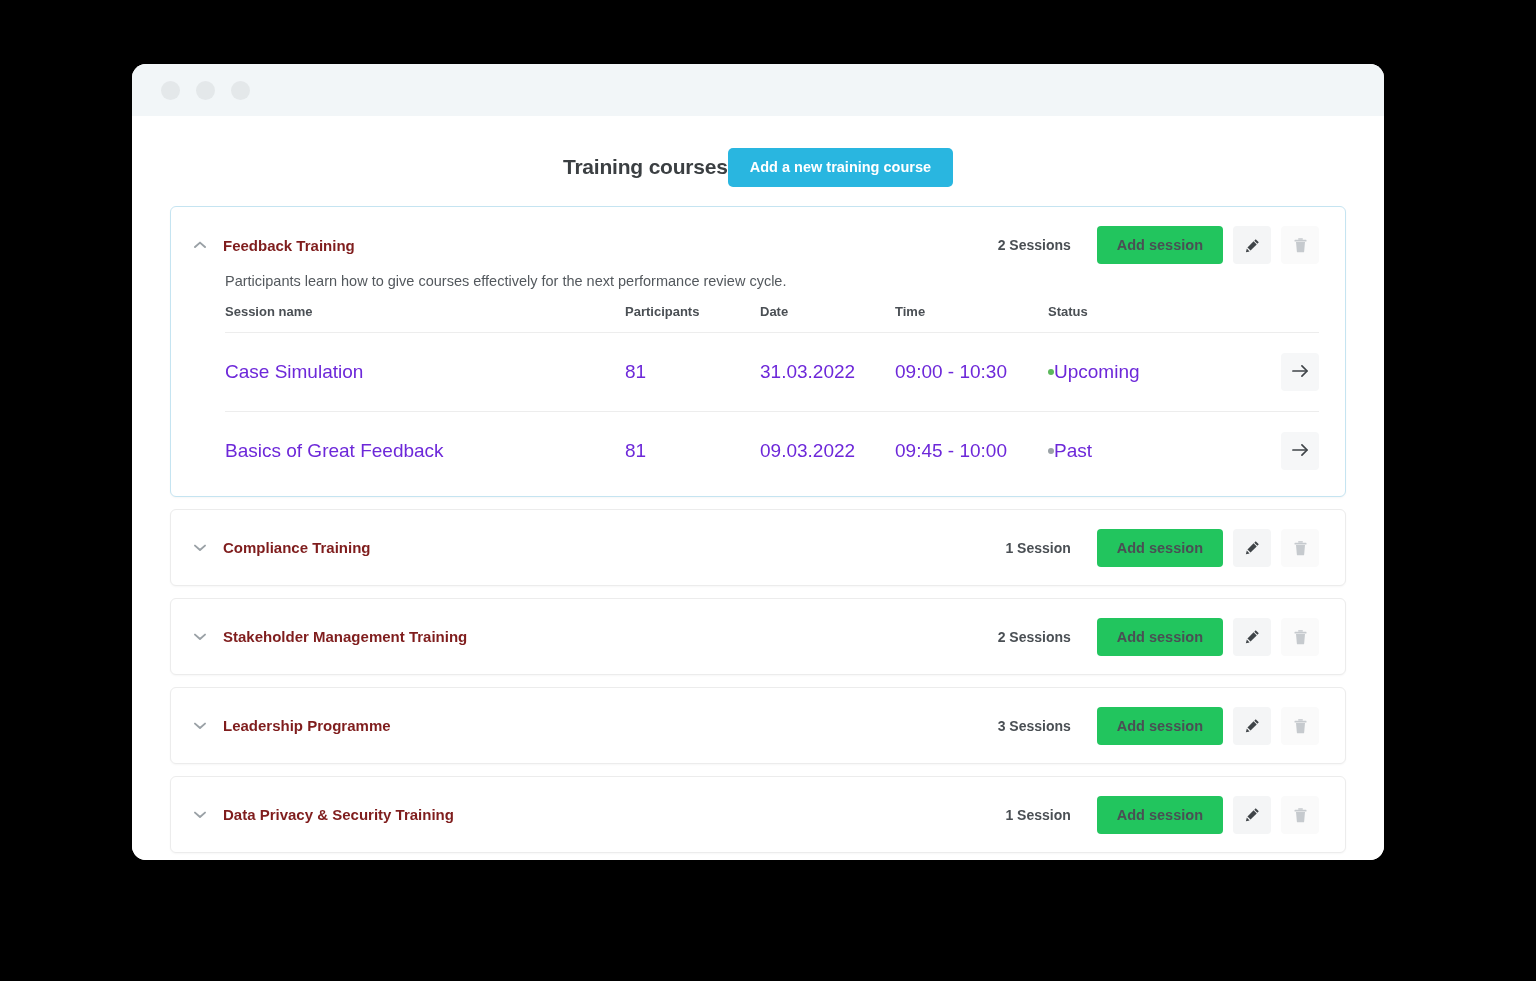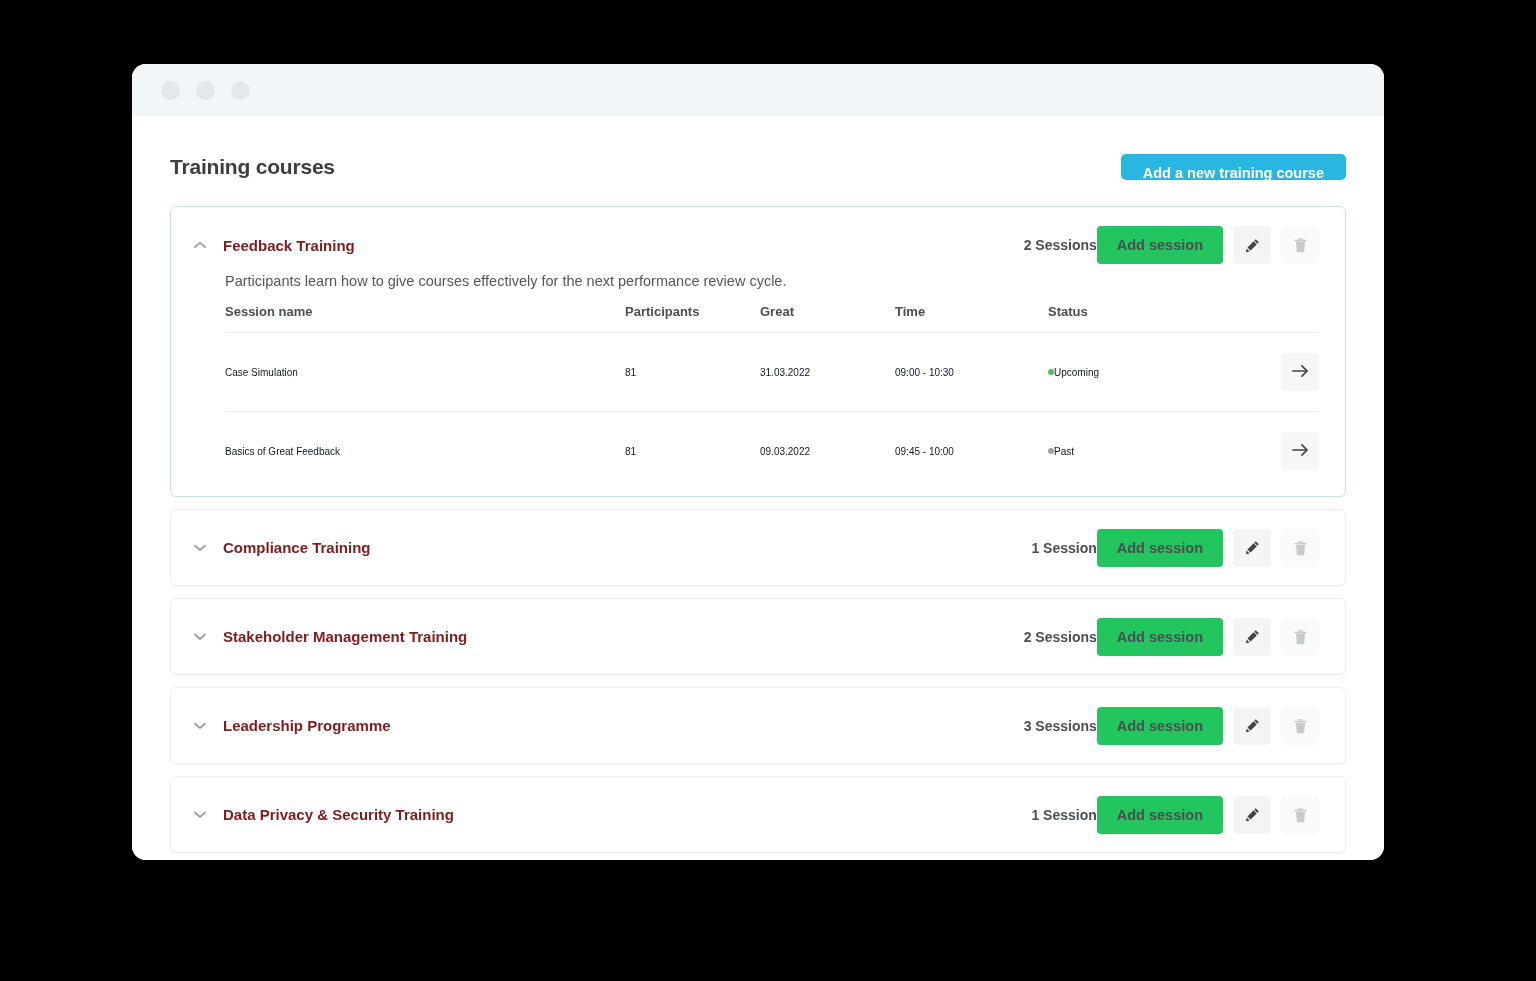--- a/index.html
+++ b/index.html
@@ -51,39 +51,39 @@
   .content {
     padding: 0 38px;
     background: #ffffff;
     height: 744px;
   }
 
   
   .page-header {
     display: flex;
     align-items: center;
-    justify-content: space-between;
+    justify-content: center;
     height: 90px;
     padding-top: 12px;
   }
   .page-title {
     font-size: 21px;
     font-weight: bold;
     color: #3b3f42;
     letter-spacing: -0.2px;
   }
   .primary-btn {
     background: #29b6e0;
     color: #ffffff;
     font-size: 14.5px;
     font-weight: bold;
     border: none;
     border-radius: 5px;
     padding: 0 22px;
-    height: 26px;
+    height: 39px;
     line-height: 39px;
     cursor: pointer;
     font-family: "Liberation Sans", sans-serif;
     white-space: nowrap;
   }
 
   
   .course-list { display: block; }
 
   .card {
@@ -123,20 +123,21 @@
     color: #7f1d1d;
     margin-left: 12px;
     flex: 1 1 auto;
     white-space: nowrap;
   }
 
   .session-count {
     font-size: 14px;
     font-weight: bold;
     color: #4a4f54;
+    margin-right: 26px;
     white-space: nowrap;
   }
 
   .ghost-btn {
     background: #22c55e;
     border: none;
     border-radius: 4px;
     height: 38px;
     padding: 0 20px;
     font-size: 14.5px;
@@ -181,22 +182,22 @@
   table.sessions th {
     text-align: left;
     font-size: 13px;
     font-weight: bold;
     color: #4a4f54;
     padding: 0 0 13px 0;
     border-bottom: 1px solid #ededed;
     margin-top: 38px;
   }
   table.sessions td {
-    font-size: 10px;
-    color: #0f172a;
+    font-size: 19px;
+    color: #6d28d9;
     padding: 20px 0;
     border-bottom: 1px solid #ededed;
     vertical-align: middle;
   }
   table.sessions tr.session-row:last-child td { border-bottom: none; }
 
   .col-name   { width: 400px; }
   .col-part   { width: 135px; }
   .col-date   { width: 135px; }
   .col-time   { width: 153px; }
@@ -272,21 +273,21 @@
                 </span>
               </button>
             </div>
             <div class="card-body">
               <div class="course-desc">Participants learn how to give courses effectively for the next performance review cycle.</div>
               <table class="sessions">
                 <thead>
                   <tr>
                     <th class="col-name">Session name</th>
                     <th class="col-part">Participants</th>
-                    <th class="col-date">Great</th>
+                    <th class="col-date">Date</th>
                     <th class="col-time">Time</th>
                     <th class="col-status">Status</th>
                     <th class="col-go"></th>
                   </tr>
                 </thead>
                 <tbody>
                   <tr class="session-row">
                     <td>Case Simulation</td>
                     <td>81</td>
                     <td>31.03.2022</td>

